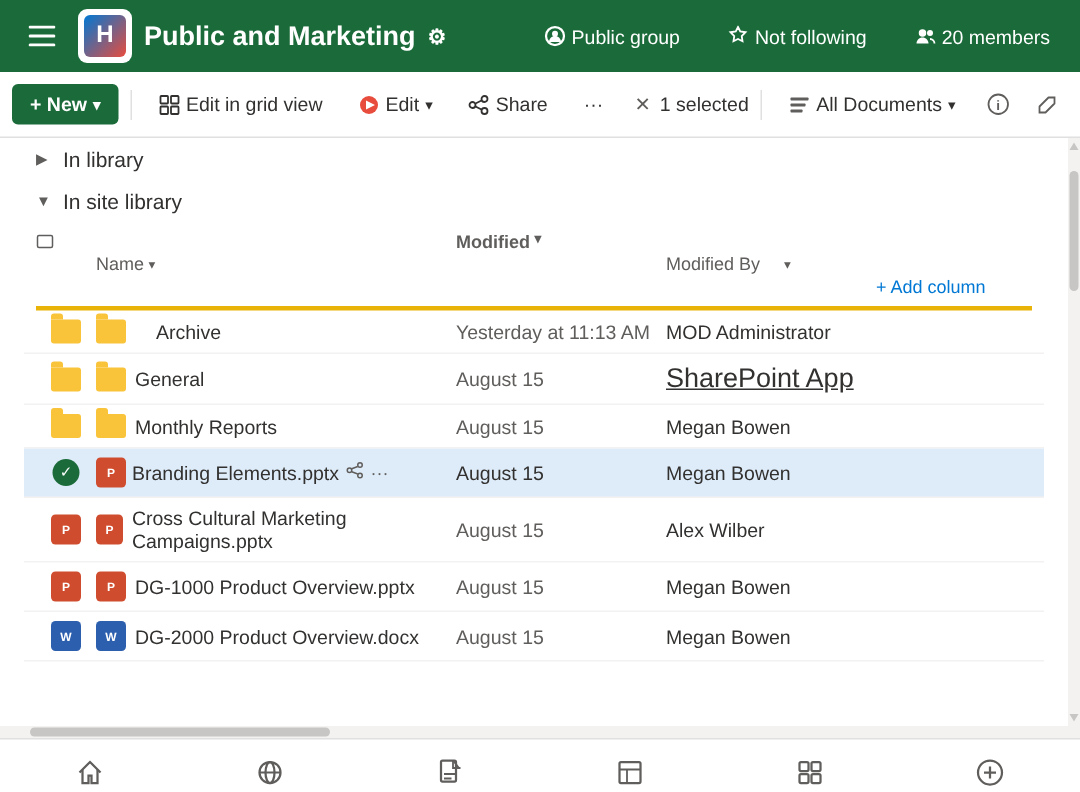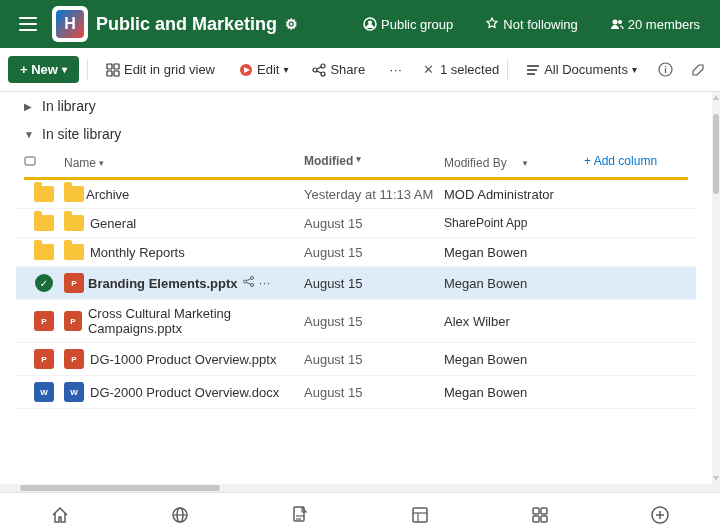--- a/index.html
+++ b/index.html
@@ -300,38 +300,38 @@
           <span style="font-size:9px;">▾</span>
         </span>
         <span style="display:flex;align-items:flex-start;gap:3px;cursor:pointer;font-weight:bold;">
           <span>Modified</span>
           <span style="font-size:9px;">▾</span>
         </span>
         <span style="display:flex;align-items:center;gap:16px;cursor:pointer;">
           <span>Modified By</span>
           <span style="font-size:9px;">▾</span>
         </span>
-        <span style="color:#0078d4;cursor:pointer;">
+        <span style="color:#0078d4;cursor:pointer;margin-top:30px;">
           <span>+ Add column</span>
         </span>
       </div>
 
       <div id="file-rows">
           <div style="display: grid; grid-template-columns: 40px 240px 140px 140px 100px; padding: 6px 8px; border-bottom: 1px solid rgb(243, 242, 241); align-items: center; font-size: 13px; cursor: pointer;">
     <div>
               <div style="display:flex;align-items:center;justify-content:center;">
       <div style="position:relative;display:inline-block;">
         <div style="width:20px;height:16px;background:#f9c33a;border-radius:0 2px 2px 2px;position:relative;">
           <div style="position:absolute;top:-4px;left:0;width:8px;height:4px;background:#f9c33a;border-radius:2px 2px 0 0;"></div>
         </div>
       </div>
               </div>
             </div>
     <div>
-      <div style="display:flex;align-items:center;gap:2px;">
+      <div style="display:flex;align-items:center;gap:20px;">
 
       <div style="position:relative;display:inline-block;">
         <div style="width:20px;height:16px;background:#f9c33a;border-radius:0 2px 2px 2px;position:relative;">
           <div style="position:absolute;top:-4px;left:0;width:8px;height:4px;background:#f9c33a;border-radius:2px 2px 0 0;"></div>
         </div>
       </div>
         <span style="color:#323130;">Archive</span>
       </div>
             </div>
     <div style="color:#605e5c;font-size:13px;">Yesterday at 11:13 AM</div>
@@ -353,21 +353,21 @@
 
       <div style="position:relative;display:inline-block;">
         <div style="width:20px;height:16px;background:#f9c33a;border-radius:0 2px 2px 2px;position:relative;">
           <div style="position:absolute;top:-4px;left:0;width:8px;height:4px;background:#f9c33a;border-radius:2px 2px 0 0;"></div>
         </div>
       </div>
         <span style="color:#323130;">General</span>
       </div>
             </div>
     <div style="color:#605e5c;font-size:13px;">August 15</div>
-    <div style="color:#323130;font-size:12px;">SharePoint App</div>
+    <div style="color:#323130;font-size:18px;text-decoration:underline;">SharePoint App</div>
     <div></div>
   </div>
           <div style="display: grid; grid-template-columns: 40px 240px 140px 140px 100px; padding: 6px 8px; border-bottom: 1px solid rgb(243, 242, 241); align-items: center; font-size: 13px; cursor: pointer;">
     <div>
               <div style="display:flex;align-items:center;justify-content:center;">
       <div style="position:relative;display:inline-block;">
         <div style="width:20px;height:16px;background:#f9c33a;border-radius:0 2px 2px 2px;position:relative;">
           <div style="position:absolute;top:-4px;left:0;width:8px;height:4px;background:#f9c33a;border-radius:2px 2px 0 0;"></div>
         </div>
       </div>
@@ -390,21 +390,21 @@
   </div>
           <div style="display: grid; grid-template-columns: 40px 240px 140px 140px 100px; padding: 6px 8px; border-bottom: 1px solid rgb(243, 242, 241); align-items: center; font-size: 13px; cursor: pointer; background: rgb(222, 236, 249);">
     <div>
       <div style="display:flex;align-items:center;justify-content:center;position:relative;">
         <div style="width:18px;height:18px;border-radius:50%;background:#1b6b3a;display:flex;align-items:center;justify-content:center;color:white;font-size:10px;">✓</div>
       </div>
             </div>
     <div>
       <div style="display:flex;align-items:center;gap:4px;">
         <div style="width:20px;height:20px;background:#d04c2e;border-radius:3px;display:flex;align-items:center;justify-content:center;color:white;font-size:8px;font-weight:bold;">P</div>
-        <span style="color:#323130;font-weight:700;">Branding Elements.pptx</span>
+        <span style="color:#323130;font-weight:400;">Branding Elements.pptx</span>
         <span style="color:#605e5c;font-size:12px;cursor:pointer;">
           <svg width="13" height="13" viewBox="0 0 13 13" fill="none">
                     <circle cx="10" cy="3" r="1.5" fill="none" stroke="#605e5c" stroke-width="1"></circle>
                     <circle cx="3" cy="6.5" r="1.5" fill="none" stroke="#605e5c" stroke-width="1"></circle>
                     <circle cx="10" cy="10" r="1.5" fill="none" stroke="#605e5c" stroke-width="1"></circle>
                     <line x1="4.5" y1="5.5" x2="8.5" y2="4" stroke="#605e5c" stroke-width="1"></line>
                     <line x1="4.5" y1="7.5" x2="8.5" y2="9" stroke="#605e5c" stroke-width="1"></line>
                   </svg>
         </span>
         <span style="color:#605e5c;font-size:12px;cursor:pointer;">···</span>

